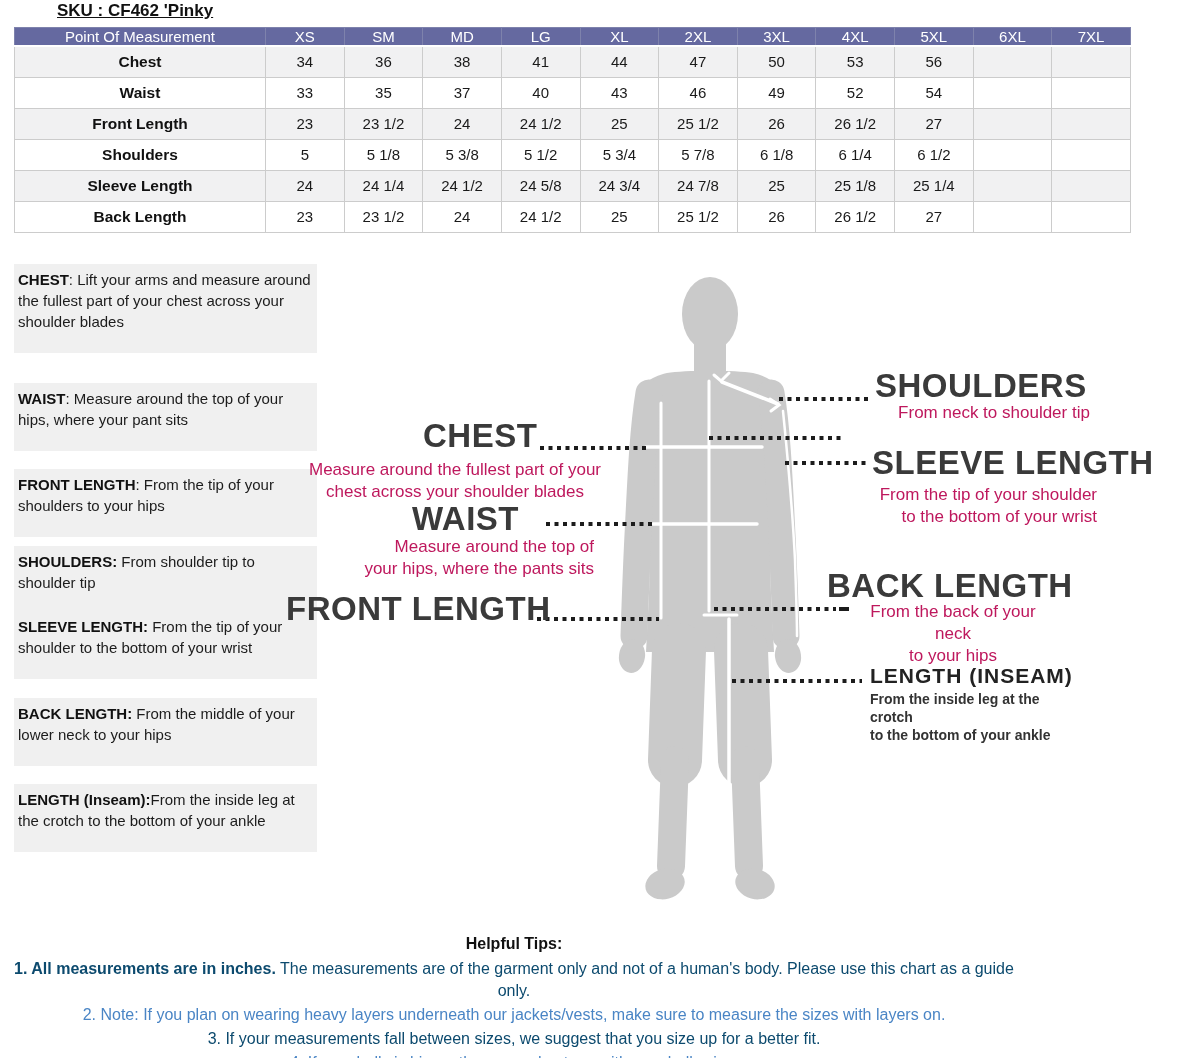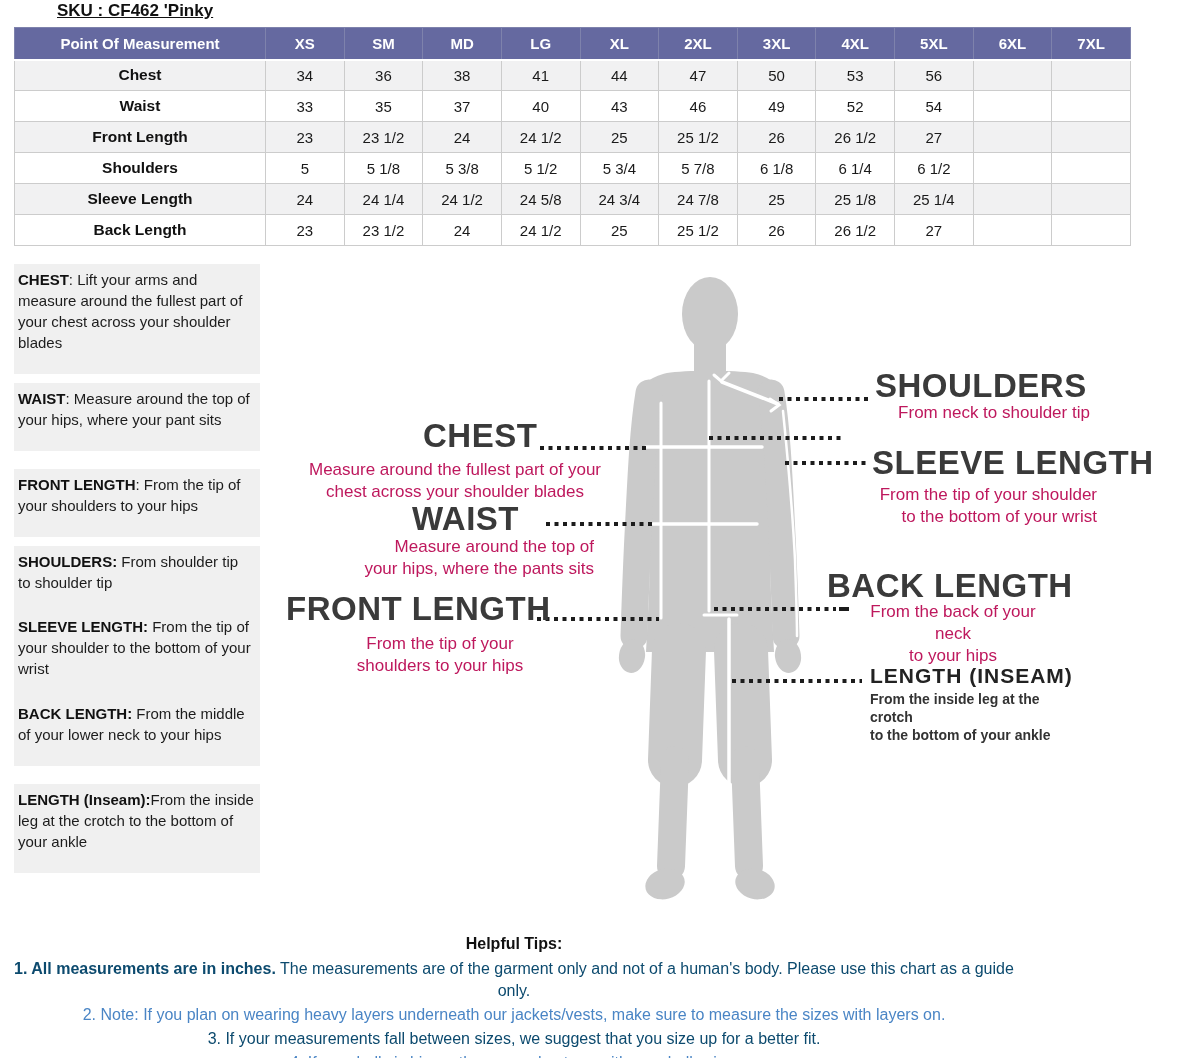--- a/index.html
+++ b/index.html
@@ -6,28 +6,28 @@
   html,body { background:#fff; }
   body { font-family:"Liberation Sans", sans-serif; color:#1a1a1a; }
   .page { position:relative; width:1200px; height:1058px; background:#fff; overflow:hidden; }
 
   
   .sku { position:absolute; left:57px; top:1px; font-size:17px; font-weight:bold; color:#111;text-decoration:underline; }
 
   
   .size-table { position:absolute; left:14px; top:27px; width:1117px; border-collapse:collapse; table-layout:fixed; }
   .size-table th, .size-table td { border:1px solid #cccccc; text-align:center; font-size:15px; height:31px; padding:0 2px; overflow:hidden; white-space:nowrap; }
-  .size-table thead th { background:var(--table-header-bg,#6569a0); color:var(--table-header-text,#ffffff); font-weight:bold; height:32px; border:1px solid #7e82ac; border-bottom:2px solid #ffffff; }
+  .size-table thead th { background:var(--table-header-bg,#6569a0); color:var(--table-header-text,#ffffff); font-weight:normal; height:18px; border:1px solid #7e82ac; border-bottom:2px solid #ffffff; }
   .size-table col.c-label { width:251px; }
   .size-table tbody tr:nth-child(odd) td { background:var(--row-alt-bg,#f1f1f2); }
   .size-table tbody tr:nth-child(even) td { background:#ffffff; }
   .size-table td.rowlabel { font-weight:bold; font-size:15.5px; color:#111; }
 
   
-  .def-block { position:absolute; left:14px; width:246px; background:var(--def-block-bg,#f0f0f0); font-size:15px; line-height:21px; padding:5px 6px 21px 4px; color:#1c1c1c; }
+  .def-block { position:absolute; left:14px; width:303px; background:var(--def-block-bg,#f0f0f0); font-size:15px; line-height:21px; padding:5px 6px 21px 4px; color:#1c1c1c; }
   .def-block b { color:#111; }
   .def-chest     { top:264px; }
   .def-waist     { top:383px; }
   .def-front     { top:469px; }
   .def-shoulders { top:546px; }
   .def-sleeve    { top:611px; }
   .def-back      { top:698px; }
   .def-inseam    { top:784px; }
 
   
@@ -225,22 +225,20 @@
     <line x1="839" y1="609" x2="849" y2="609" stroke="#1c1c1c" stroke-width="4"></line>
   </svg>
 
   <div class="dg-title t-chest">CHEST</div>
   <div class="dg-desc d-chest">Measure around the fullest part of your
 chest across your shoulder blades</div>
   <div class="dg-title t-waist">WAIST</div>
   <div class="dg-desc d-waist">Measure around the top of
 your hips, where the pants sits</div>
   <div class="dg-title t-front">FRONT LENGTH</div>
-  <div class="dg-desc d-front">From the tip of your
-shoulders to your hips</div>
   <div class="dg-title t-shoulders">SHOULDERS</div>
   <div class="dg-desc d-shoulders">From neck to shoulder tip</div>
   <div class="dg-title t-sleeve">SLEEVE LENGTH</div>
   <div class="dg-desc d-sleeve">From the tip of your shoulder
 to the bottom of your wrist</div>
   <div class="dg-title t-back">BACK LENGTH</div>
   <div class="dg-desc d-back">From the back of your neck
 to your hips</div>
   <div class="dg-title t-inseam">LENGTH (INSEAM)</div>
   <div class="dg-desc d-inseam">From the inside leg at the crotch

